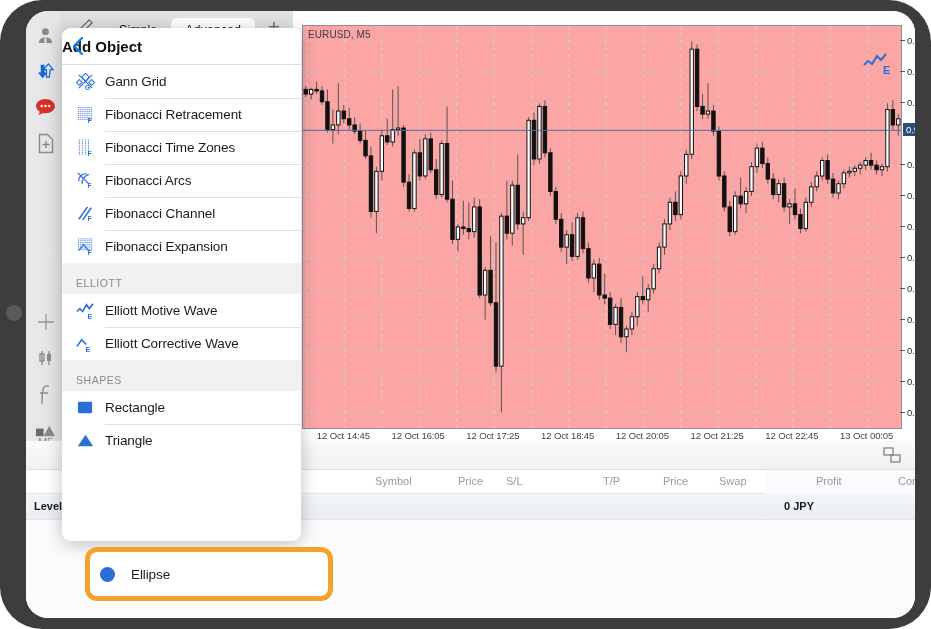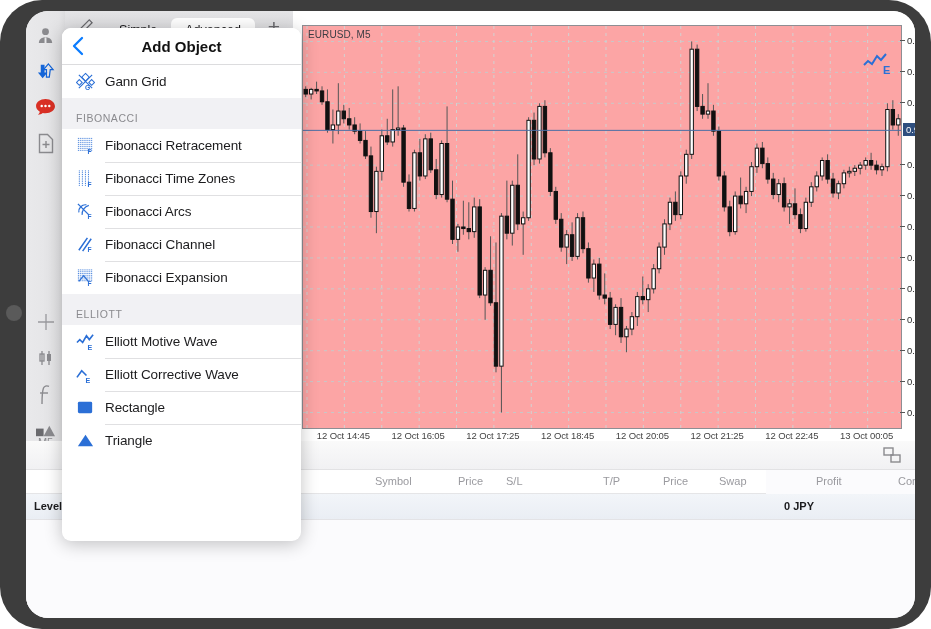--- a/index.html
+++ b/index.html
@@ -170,21 +170,21 @@
     width: 239px; height: 513px;
     background: #ffffff;
     border-radius: 9px;
     box-shadow: 0 3px 18px rgba(0,0,0,.24);
     overflow: hidden;
   }
   #popover-header {
     position: relative; height: 37px;
     background: #ffffff;
     border-bottom: .5px solid #dcdcde;
-    display: flex; align-items: center; justify-content: center;
+    display: flex; align-items: center; 
   }
   #back-button {
     position: absolute; left: 10px; top: 8px;
     color: #0a7cff; font-size: 19px; line-height: 20px;
     font-weight: 400;
   }
   #popover-title {
     font-size: 15px; font-weight: bold; color: #111;
   }
   #popover-list {
@@ -645,21 +645,20 @@
               <svg width="19" height="19" viewBox="0 0 20 20">
                 <path d="M3 3l14 14M17 3L3 17" stroke="#2b6fd6" fill="none" stroke-width="1.2"></path>
                 <path d="M10 1.5l4 4-4 4-4-4z" stroke="#2b6fd6" fill="none" stroke-width="1.1"></path>
                 <path d="M3.5 8l3 3-3 3-3-3z" stroke="#2b6fd6" fill="none" stroke-width="1.1"></path>
                 <path d="M16.5 8l3 3-3 3-3-3z" stroke="#2b6fd6" fill="none" stroke-width="1.1"></path>
                 <text x="9.5" y="19" font-size="7" font-weight="bold" fill="#2b6fd6" font-family="Liberation Sans, sans-serif">G</text>
               </svg>
             </div>
             <div class="obj-label">Gann Grid</div>
           </div>
-          <div class="section-header">FIBONACCI</div>
           <div class="obj-row">
             <div class="obj-icon">
               <svg width="19" height="19" viewBox="0 0 20 20">
                 <rect x="2" y="2" width="1" height="1" fill="#2b6fd6"></rect>
                 <rect x="2" y="4.1" width="1" height="1" fill="#2b6fd6"></rect>
                 <rect x="2" y="6.2" width="1" height="1" fill="#2b6fd6"></rect>
                 <rect x="2" y="8.3" width="1" height="1" fill="#2b6fd6"></rect>
                 <rect x="2" y="10.4" width="1" height="1" fill="#2b6fd6"></rect>
                 <rect x="2" y="12.5" width="1" height="1" fill="#2b6fd6"></rect>
                 <rect x="2" y="14.600000000000001" width="1" height="1" fill="#2b6fd6"></rect>
@@ -858,34 +857,41 @@
           </div>
           <div class="obj-row">
             <div class="obj-icon">
               <svg width="19" height="19" viewBox="0 0 20 20">
                 <path d="M1 13l5-7 5 5" stroke="#2b6fd6" fill="none" stroke-width="1.7"></path>
                 <text x="10" y="19" font-size="7.5" font-weight="bold" fill="#2b6fd6" font-family="Liberation Sans, sans-serif">E</text>
               </svg>
             </div>
             <div class="obj-label">Elliott Corrective Wave</div>
           </div>
+          <div class="section-header">SHAPES</div>
           <div class="obj-row">
             <div class="obj-icon">
               <svg width="19" height="19" viewBox="0 0 20 20">
                 <rect x="2" y="4" width="15" height="12" rx="1.5" fill="#2b6fd6"></rect>
               </svg>
             </div>
             <div class="obj-label">Rectangle</div>
           </div>
           <div class="obj-row">
             <div class="obj-icon">
               <svg width="19" height="19" viewBox="0 0 20 20">
                 <path d="M10 4L18 16H2z" stroke="none" fill="#2b6fd6"></path>
               </svg>
             </div>
             <div class="obj-label">Triangle</div>
           </div>
         </div>
     </div>
 
+    <div id="ellipse-callout">
+      <div class="obj-icon">
+          <div class="circ"></div>
+        </div>
+      <div class="obj-label">Ellipse</div>
+    </div>
 
   </div>
 </div>
 
 </body></html>

